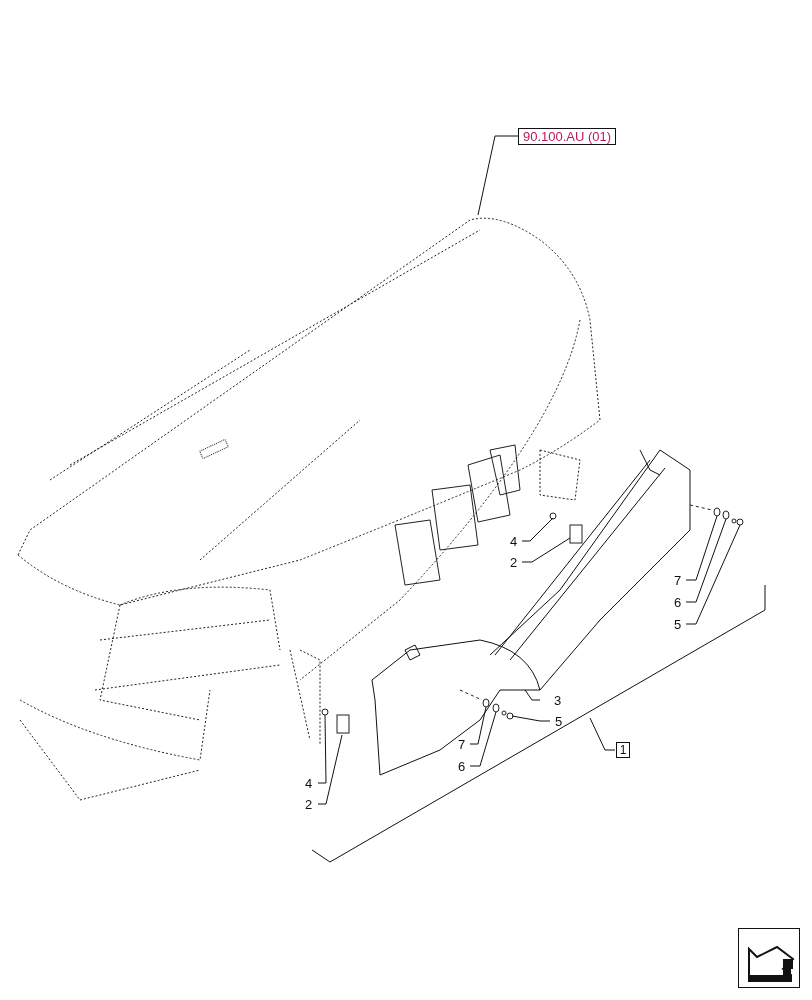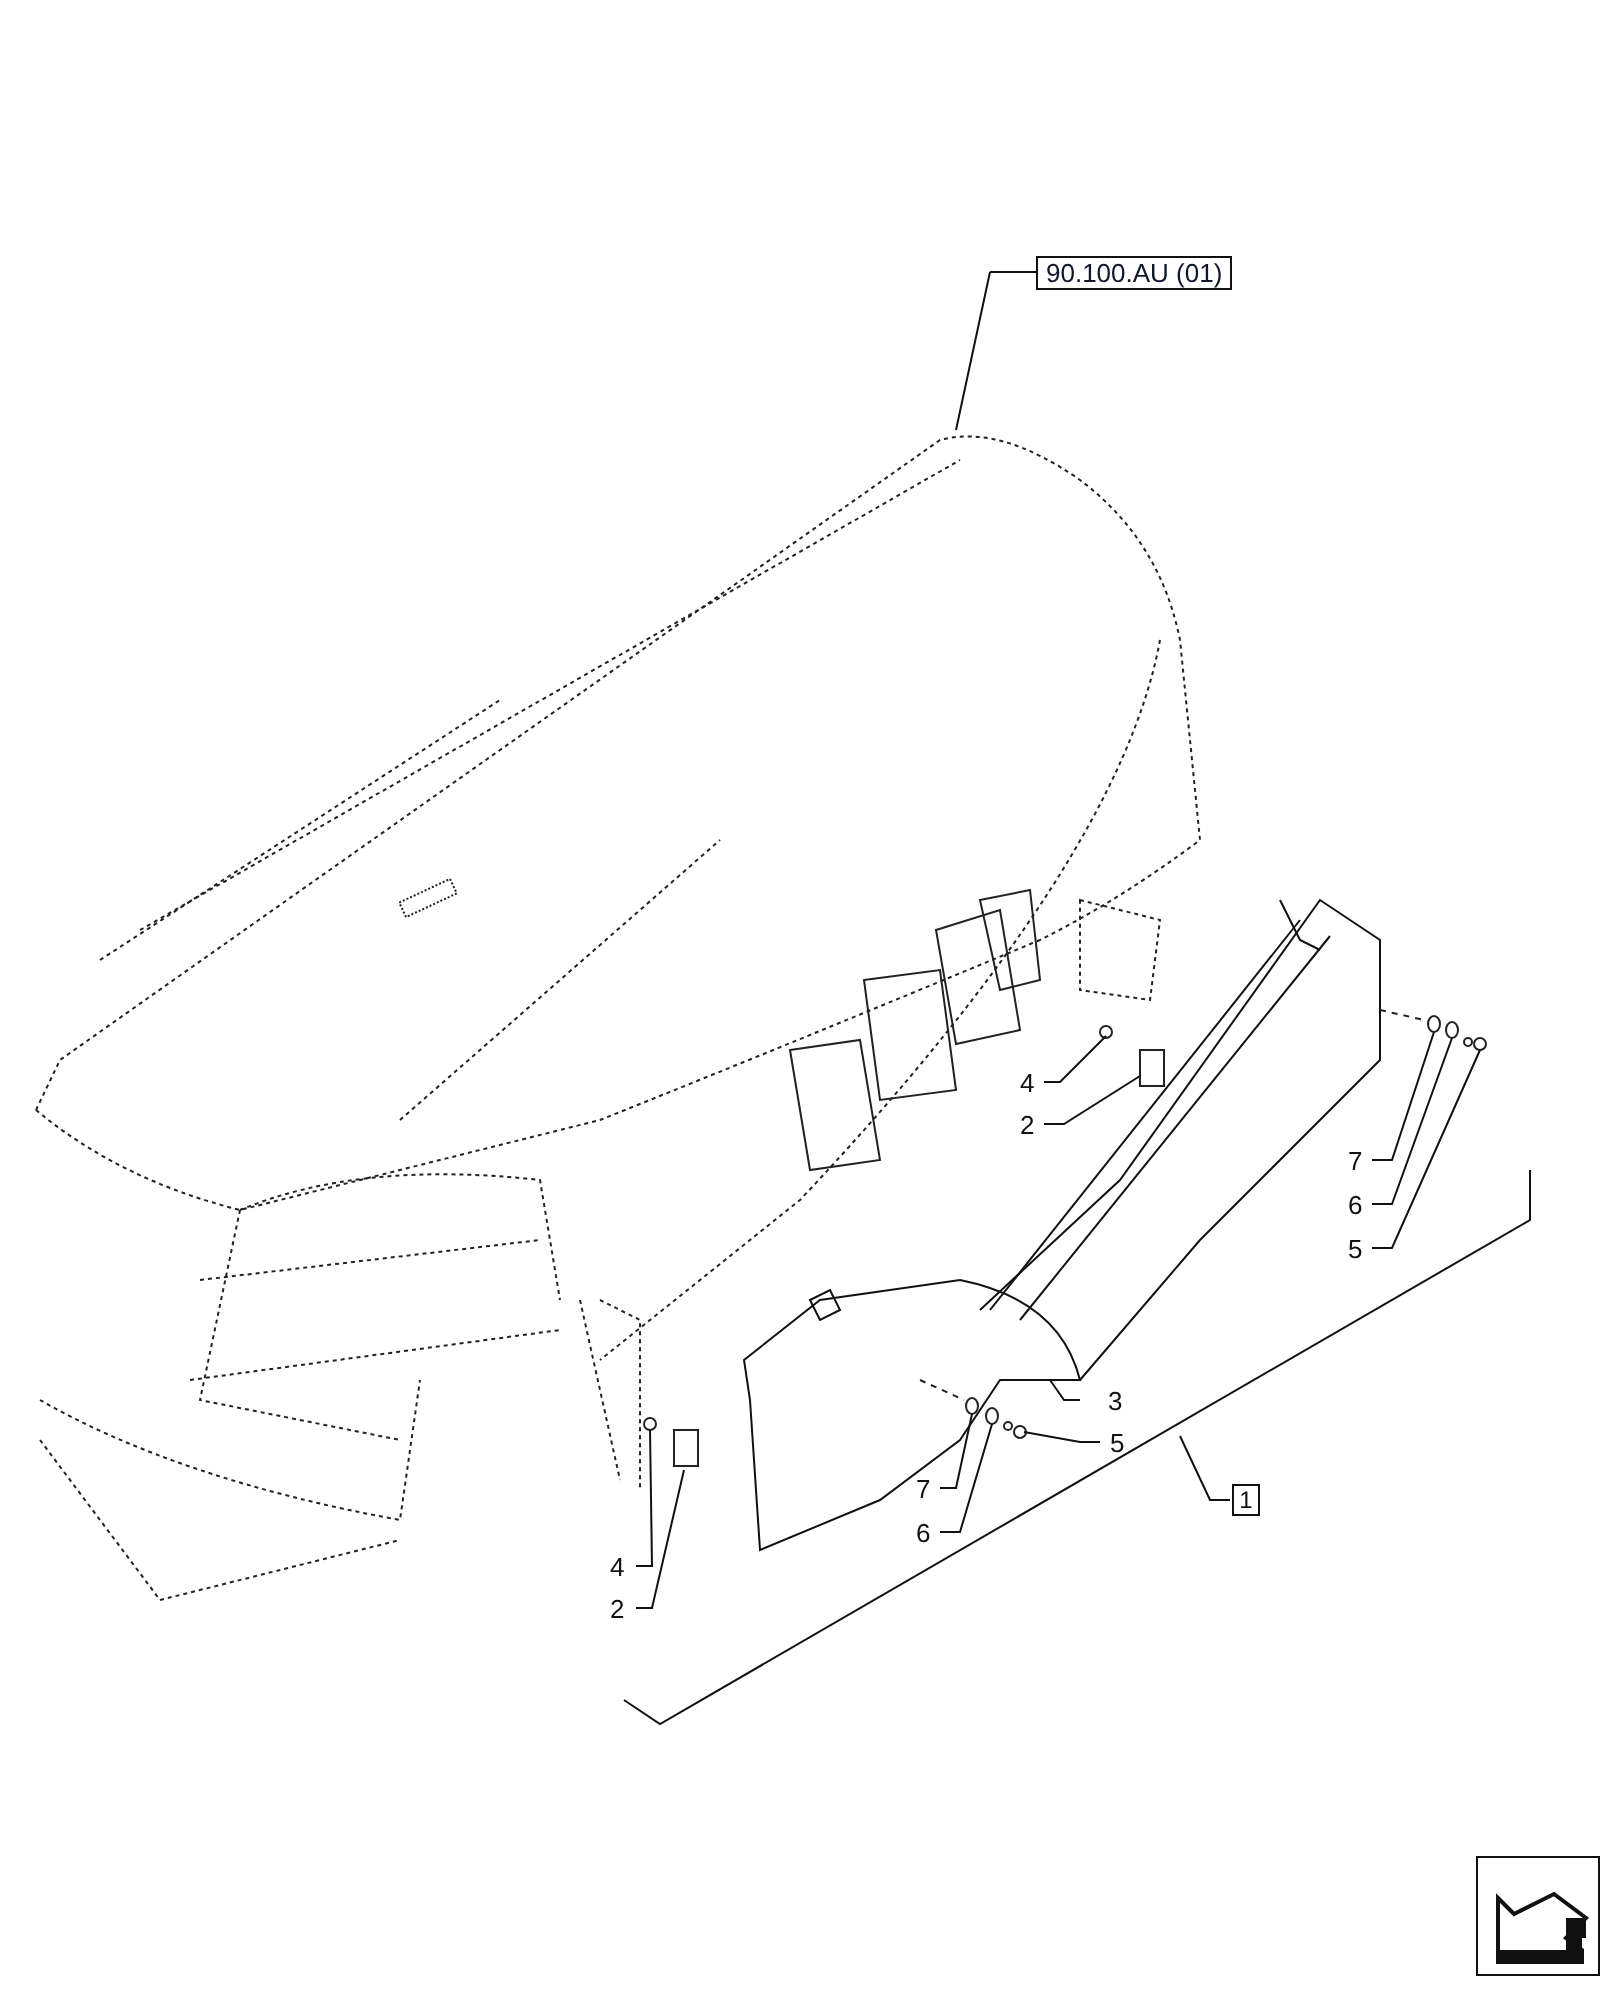--- a/index.html
+++ b/index.html
@@ -1,21 +1,21 @@
 <!DOCTYPE html>
 <html><head>
 <meta charset="utf-8">
 <style>
   html, body { margin: 0; padding: 0; background: #ffffff; }
   body { width: 812px; height: 1000px; position: relative; overflow: hidden;
          font-family: "Liberation Sans", sans-serif; }
   #diagram { position: absolute; left: 0; top: 0; width: 812px; height: 1000px; }
   .lbl { position: absolute; font-size: 13px; color: #111; line-height: 14px; }
   .ref-box { position: absolute; border: 1px solid #111; font-size: 13px; line-height: 15px;
-             padding: 0 4px; background: #fff; color: #0f172a; }
+             padding: 0 4px; background: #fff; color: #be185d; }
   .callout-box { position: absolute; border: 1px solid #111; font-size: 12px; line-height: 14px;
                  width: 12px; text-align: center; background: #fff; color: #111; }
   .nav { position: absolute; left: 738px; top: 928px; width: 60px; height: 58px;
          border: 1px solid #111; background: #fff; cursor: pointer; }
 </style>
 </head>
 <body>
 
 <svg id="diagram" viewBox="0 0 812 1000" xmlns="http://www.w3.org/2000/svg">
   <g fill="none" stroke="#222" stroke-width="1">

